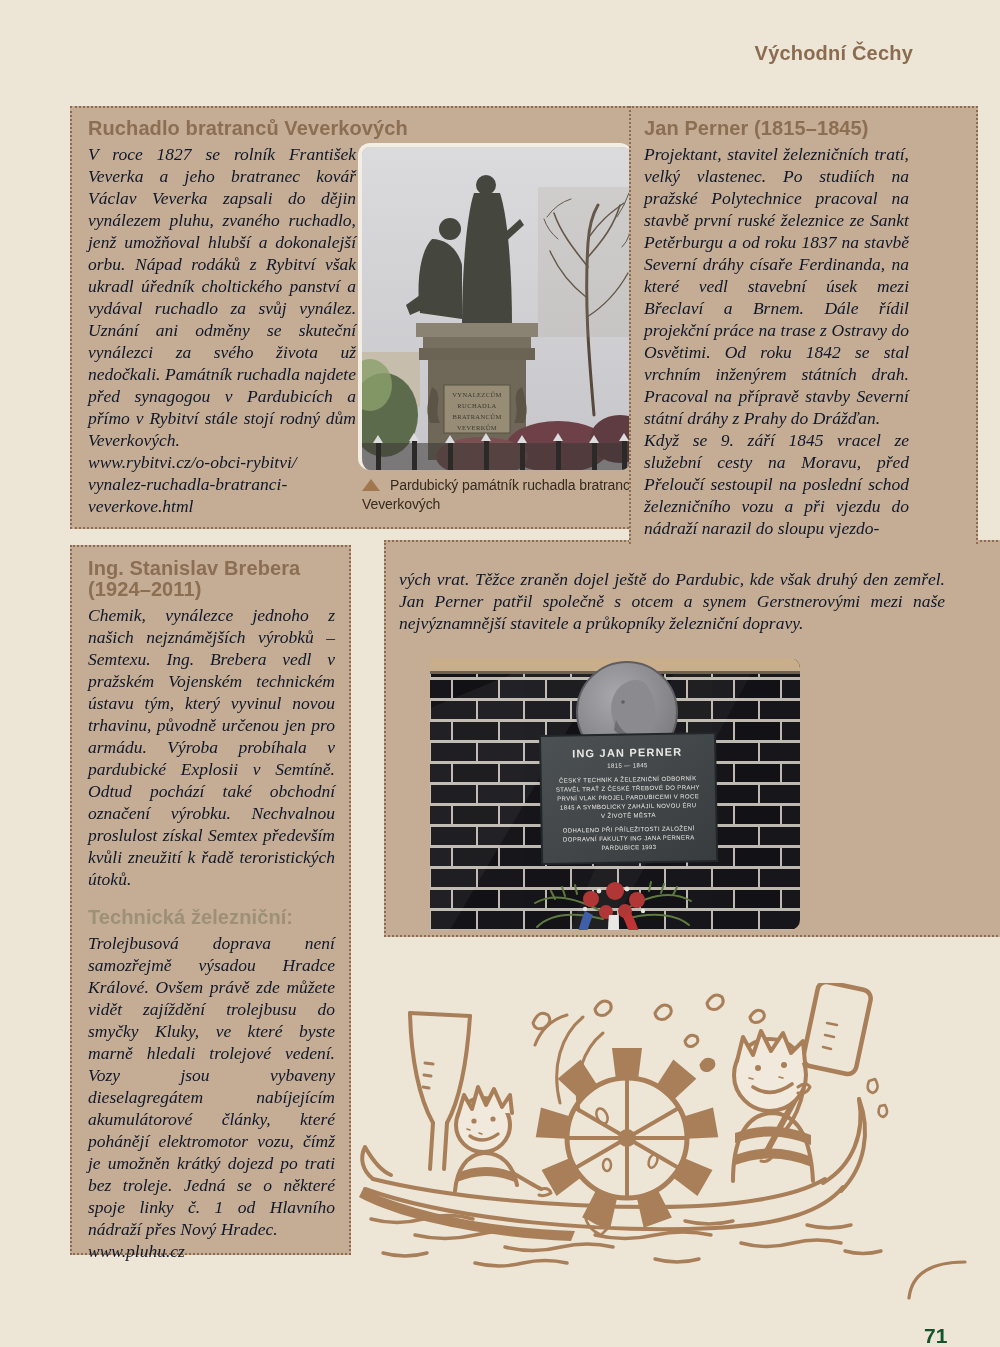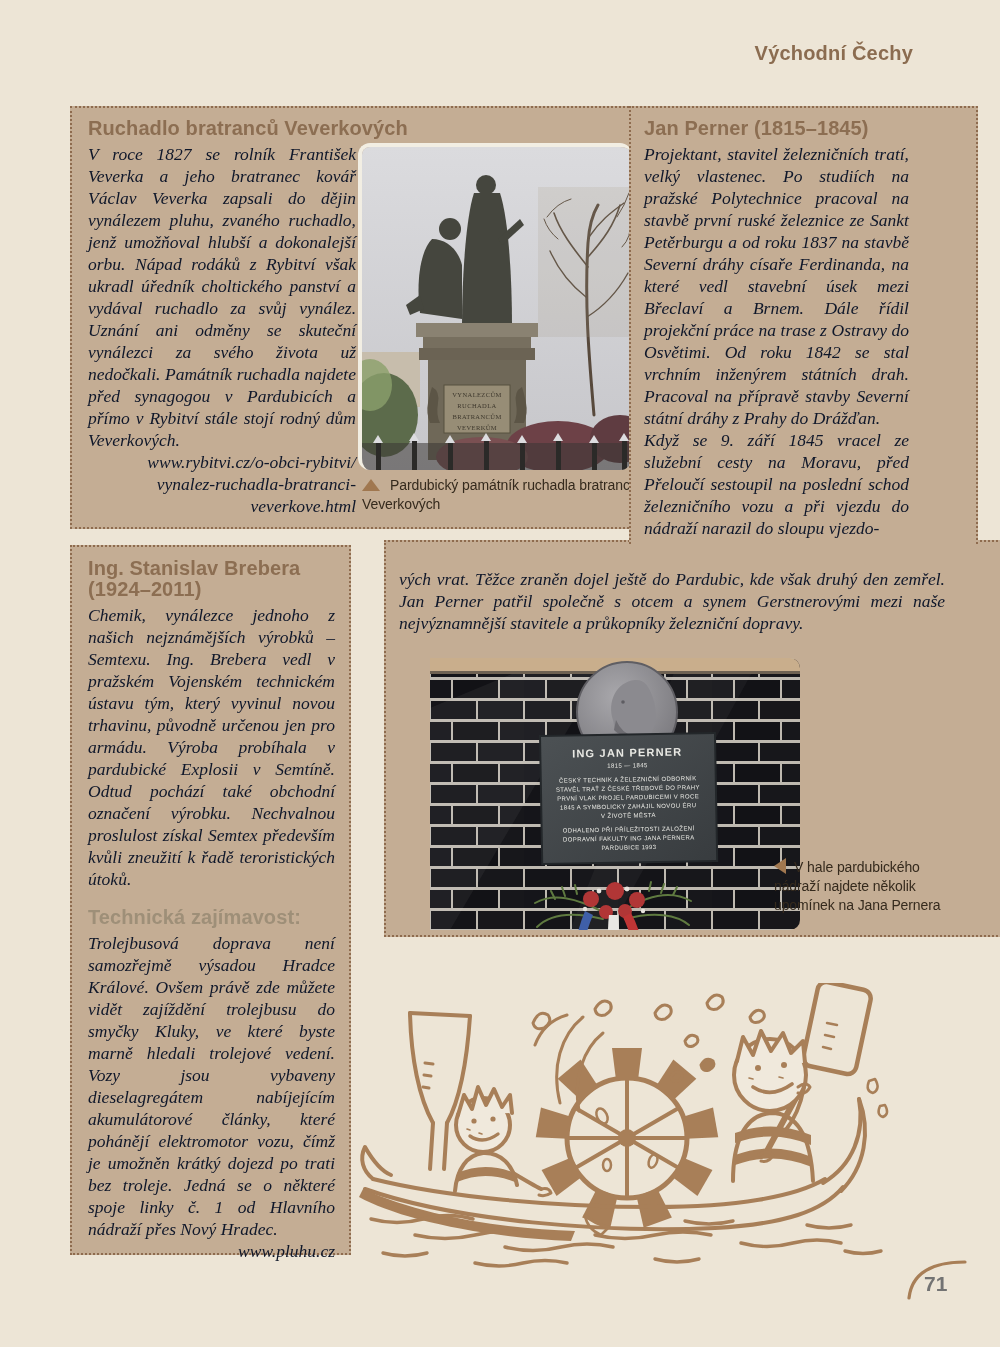--- a/index.html
+++ b/index.html
@@ -11,21 +11,21 @@
   .box.no-bottom{border-bottom:none;}
 
   .box-title{font-family:"Liberation Sans",sans-serif;font-weight:bold;font-size:20px;
              line-height:21px;color:#8C6E52;letter-spacing:.1px;}
   .box-subtitle{font-family:"Liberation Sans",sans-serif;font-weight:bold;font-size:20px;
              color:#9E8F78;letter-spacing:.1px;}
 
   .serif{font-family:"Liberation Serif","DejaVu Serif",serif;font-style:italic;
          font-size:17.5px;line-height:22px;color:#0f172a;text-align:justify;}
   .serif p{margin:0;}
-  .urls{white-space:pre-line;text-align:right;}
+  .urls{white-space:pre-line;text-align:left;}
 
   .caption{font-family:"Liberation Sans",sans-serif;font-size:14px;line-height:19px;
            color:#352A1D;letter-spacing:-.1px;}
   .tri-up{display:inline-block;width:0;height:0;border-left:9px solid transparent;
           border-right:9px solid transparent;border-bottom:12px solid #A0774F;
           margin-right:10px;position:relative;top:1px;}
   .tri-left{display:inline-block;width:0;height:0;border-top:8px solid transparent;
           border-bottom:8px solid transparent;border-right:12px solid #A0774F;
           margin-right:8px;position:relative;top:2px;}
 
@@ -38,21 +38,21 @@
   .photo1{left:286px;top:35px;width:274px;height:327px;border-radius:12px;
           border-left:4px solid #F2EEE3;border-top:4px solid #F2EEE3;box-sizing:border-box;}
   .photo2{left:10px;top:116px;width:370px;height:272px;border-radius:10px;padding-left:34px;}
 
   svg text{font-family:"Liberation Sans",sans-serif;}
   .plq{fill:#E9E9E4;letter-spacing:.4px;}
   .plq-big{font-size:11px;font-weight:bold;letter-spacing:1.2px;}
   .plq-s{font-size:6px;}
   .insc{font-family:"Liberation Serif",serif;font-size:6.5px;fill:#3E382D;letter-spacing:.4px;}
 
-  .pagenum{position:absolute;left:924px;top:1272px;font-weight:bold;font-size:21px;color:#737373;}
+  .pagenum{position:absolute;left:924px;top:1324px;font-weight:bold;font-size:21px;color:#14532d;}
   .pagenum-arc{position:absolute;left:890px;top:1250px;}
 
   .cartoon{position:absolute;left:355px;top:983px;}
 </style>
 </head>
 <body>
 
 <div class="page">
 
   <div class="region-header">Východní Čechy</div>
@@ -225,40 +225,37 @@
               <circle cx="12" cy="-14" r="2.4"></circle>
               <circle cx="-30" cy="6" r="2.2"></circle>
               <circle cx="28" cy="8" r="2.2"></circle>
           </g>
           <path d="M-30,8 q-6,14 -10,34 l8,2 q4,-18 10,-32 Z" fill="#3F5FA8"></path>
           <path d="M-6,12 q-2,16 0,36 l9,0 q2,-20 0,-36 Z" fill="#E9E7E3"></path>
           <path d="M16,10 q8,14 12,34 l-8,3 q-6,-20 -12,-33 Z" fill="#BF3535"></path>
         </g>
       </svg>
     </div>
-    <div class="caption" style="position:absolute;left:388px;top:314px;width:176px;">
-      <span class="tri-left"></span><span>V hale pardubického nádraží najdete několik upomínek na Jana Pernera</span>
-    </div>
   </div>
 
   <div class="box no-bottom" style="left:629px;top:106px;width:349px;height:438px;z-index:2;">
     <div class="box-title" style="position:absolute;left:13px;top:10px;">Jan Perner (1815–1845)</div>
     <div class="serif" style="position:absolute;left:13px;top:35px;width:265px;">
       <p>Projektant, stavitel železničních tratí, velký vlastenec. Po studiích na pražské Polytechnice pracoval na stavbě první ruské železnice ze Sankt Petěrburgu a od roku 1837 na stavbě Severní dráhy císaře Ferdinanda, na které vedl stavební úsek mezi Břeclaví a Brnem. Dále řídil projekční práce na trase z Ostravy do Osvětimi. Od roku 1842 se stal vrchním inženýrem státních drah. Pracoval na přípravě stavby Severní státní dráhy z Prahy do Drážďan.</p>
       <p>Když se 9. září 1845 vracel ze služební cesty na Moravu, před Přeloučí sestoupil na poslední schod železničního vozu a při vjezdu do nádraží narazil do sloupu vjezdo-</p>
     </div>
   </div>
 
   <div class="box" style="left:70px;top:545px;width:281px;height:710px;">
     <div style="padding:11px 14px 0 16px;">
       <div class="box-title" style="width:232px;">Ing. Stanislav Brebera (1924–2011)</div>
       <div class="serif" style="margin-top:4px;">
         <p>Chemik, vynálezce jednoho z našich nejznámějších výrobků – Semtexu. Ing. Brebera vedl v pražském Vojenském technickém ústavu tým, který vyvinul novou trhavinu, původně určenou jen pro armádu. Výroba probíhala v pardubické Explosii v Semtíně. Odtud pochází také obchodní označení výrobku. Nechvalnou proslulost získal Semtex především kvůli zneužití k řadě teroristických útoků.</p>
       </div>
-      <div class="box-subtitle" style="margin-top:16px;">Technická zajímavost:</div>
+      <div class="box-subtitle" style="margin-top:16px;">Technická železniční:</div>
       <div class="serif" style="margin-top:3px;">
         <p>Trolejbusová doprava není samozřejmě výsadou Hradce Králové. Ovšem právě zde můžete vidět zajíždění trolejbusu do smyčky Kluky, ve které byste marně hledali trolejové vedení. Vozy jsou vybaveny dieselagregátem nabíjejícím akumulátorové články, které pohánějí elektromotor vozu, čímž je umožněn krátký dojezd po trati bez troleje. Jedná se o některé spoje linky č. 1 od Hlavního nádraží přes Nový Hradec.</p>
         <div class="urls">www.pluhu.cz</div>
       </div>
     </div>
   </div>
 
   <svg class="cartoon" width="545" height="285" viewBox="0 0 545 285">
     <g stroke="#A87F58" stroke-width="4" fill="none" stroke-linecap="round" stroke-linejoin="round">
 

